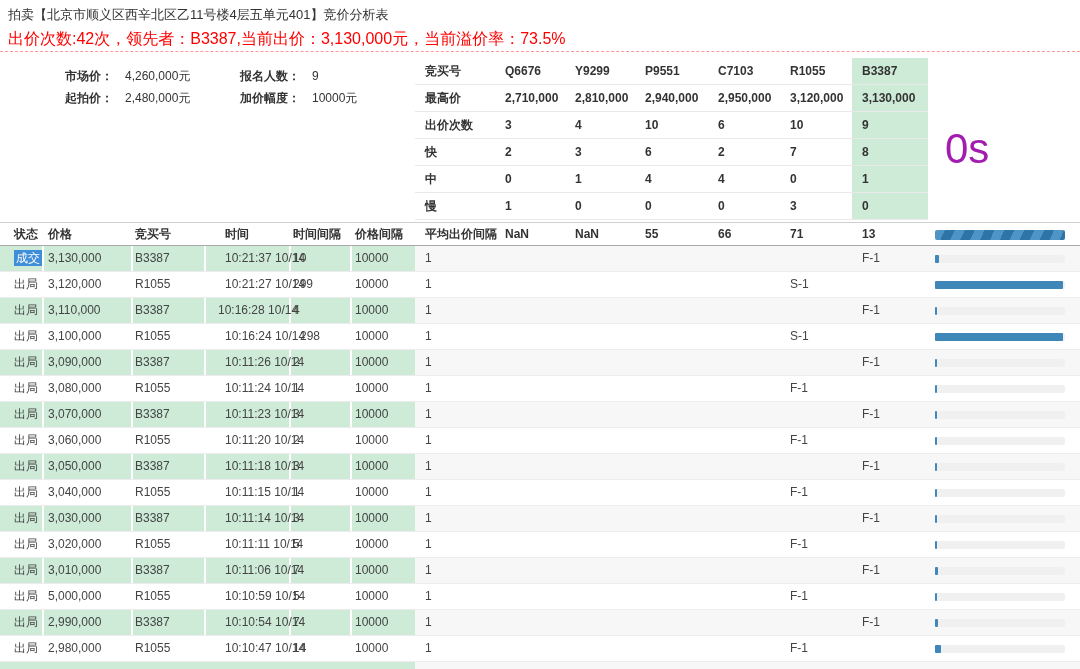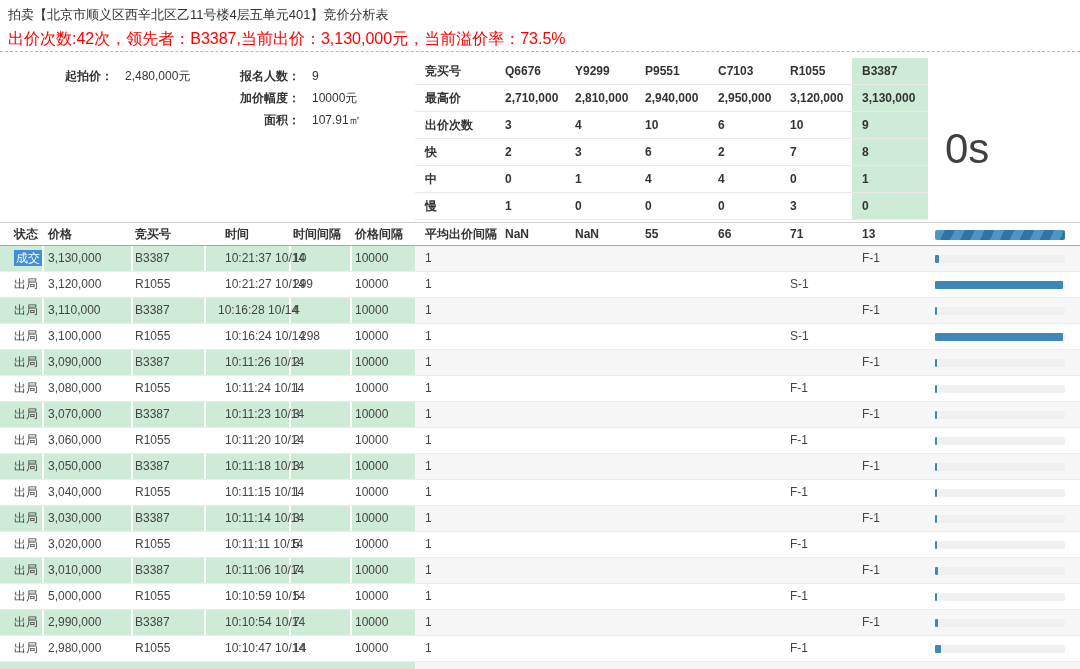--- a/index.html
+++ b/index.html
@@ -29,21 +29,21 @@
   .info-label { font-weight:bold; text-align:right; }
   .c1 .info-label { width:85px; }
   .c2 .info-label { width:80px; }
   .info-value { margin-left:12px; }
 
   .sumtable { position:absolute; left:415px; top:5px; width:513px; }
   .srow { position:relative; height:27px; line-height:26px; font-size:12px; font-weight:bold; border-bottom:1px solid #e9e9e9; }
   .srow .cell { position:absolute; top:0; white-space:nowrap; }
   .hlcell { position:absolute; top:0; left:437px; width:76px; height:100%; padding-left:10px; }
 
-  .countdown { position:absolute; left:945px; top:72px; font-size:42px; color:#404040; }
+  .countdown { position:absolute; left:945px; top:72px; font-size:42px; color:#a21caf; }
 
   
   .main { position:absolute; left:0; top:222px; width:1080px; height:447px; }
   .thead { position:relative; height:24px; line-height:22px; font-size:12px; font-weight:bold;
     border-top:1px solid #cfcfcf; border-bottom:1px solid #a9a9a9; }
   .thead span { position:absolute; top:0; white-space:nowrap; }
   .tbody { position:relative; }
   .row { position:relative; height:26px; line-height:25px; font-size:12px; border-bottom:1px solid #ececec; background:#fff; }
   .row.odd { background:#f7f7f7; }
   .greenbg { position:absolute; left:0; top:0; width:415px; height:100%; background:#cdebd6; }
@@ -64,36 +64,36 @@
 
   <div class="topbar">
     <div class="title">拍卖【北京市顺义区西辛北区乙11号楼4层五单元401】竞价分析表</div>
   </div>
 
   <div class="alert">出价次数:42次，领先者：B3387,当前出价：3,130,000元，当前溢价率：73.5%</div>
 
   <div class="mid">
     <div class="info-col c1">
         <div class="info-row">
+          <span class="info-label">市场价：</span>
+          <span class="info-value">4,260,000元</span>
+        </div>
+        <div class="info-row">
           <span class="info-label">起拍价：</span>
           <span class="info-value">2,480,000元</span>
         </div>
       </div>
     <div class="info-col c2">
         <div class="info-row">
           <span class="info-label">报名人数：</span>
           <span class="info-value">9</span>
         </div>
         <div class="info-row">
           <span class="info-label">加价幅度：</span>
           <span class="info-value">10000元</span>
-        </div>
-        <div class="info-row">
-          <span class="info-label">面积：</span>
-          <span class="info-value">107.91㎡</span>
         </div>
       </div>
     <div class="sumtable">
         <div class="srow">
           <div class="hlcell" style="background: rgb(205, 235, 214);"><span class="cell" style="position: static;">B3387</span></div>
           <span class="cell" style="left: 10px;">竞买号</span>
           <span class="cell" style="left: 90px;">Q6676</span>
           <span class="cell" style="left: 160px;">Y9299</span>
           <span class="cell" style="left: 230px;">P9551</span>
           <span class="cell" style="left: 303px;">C7103</span>

